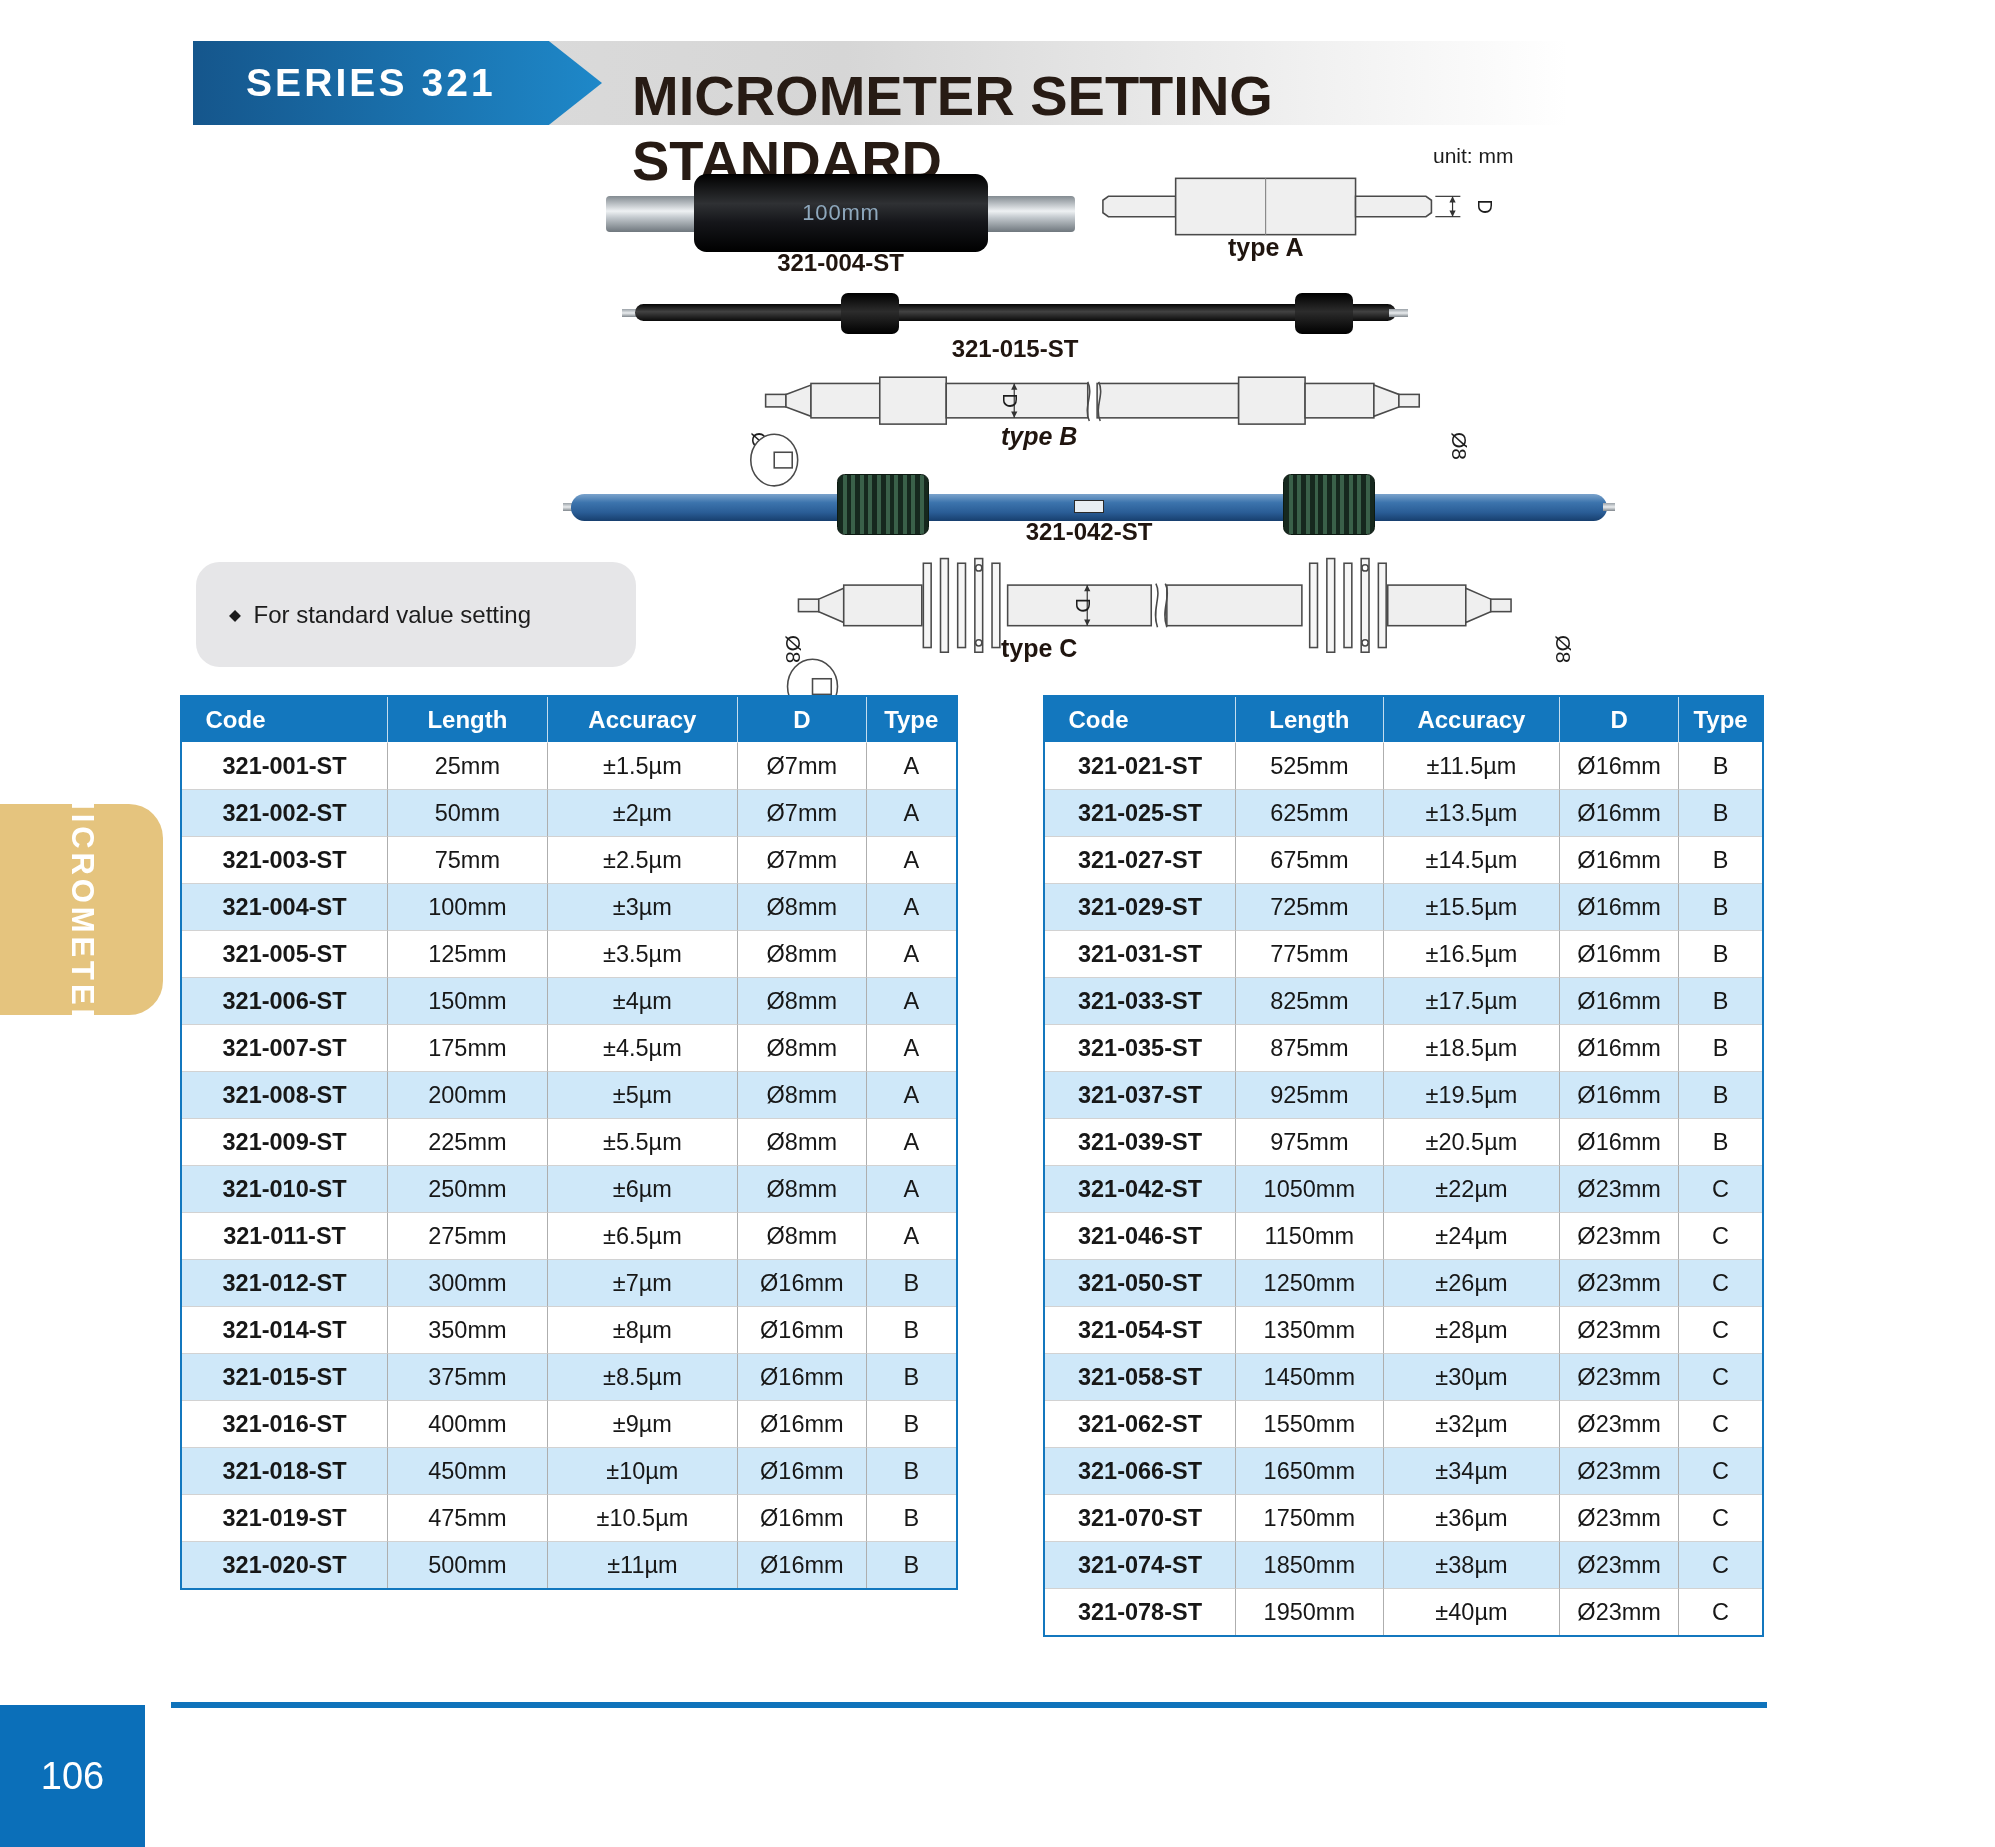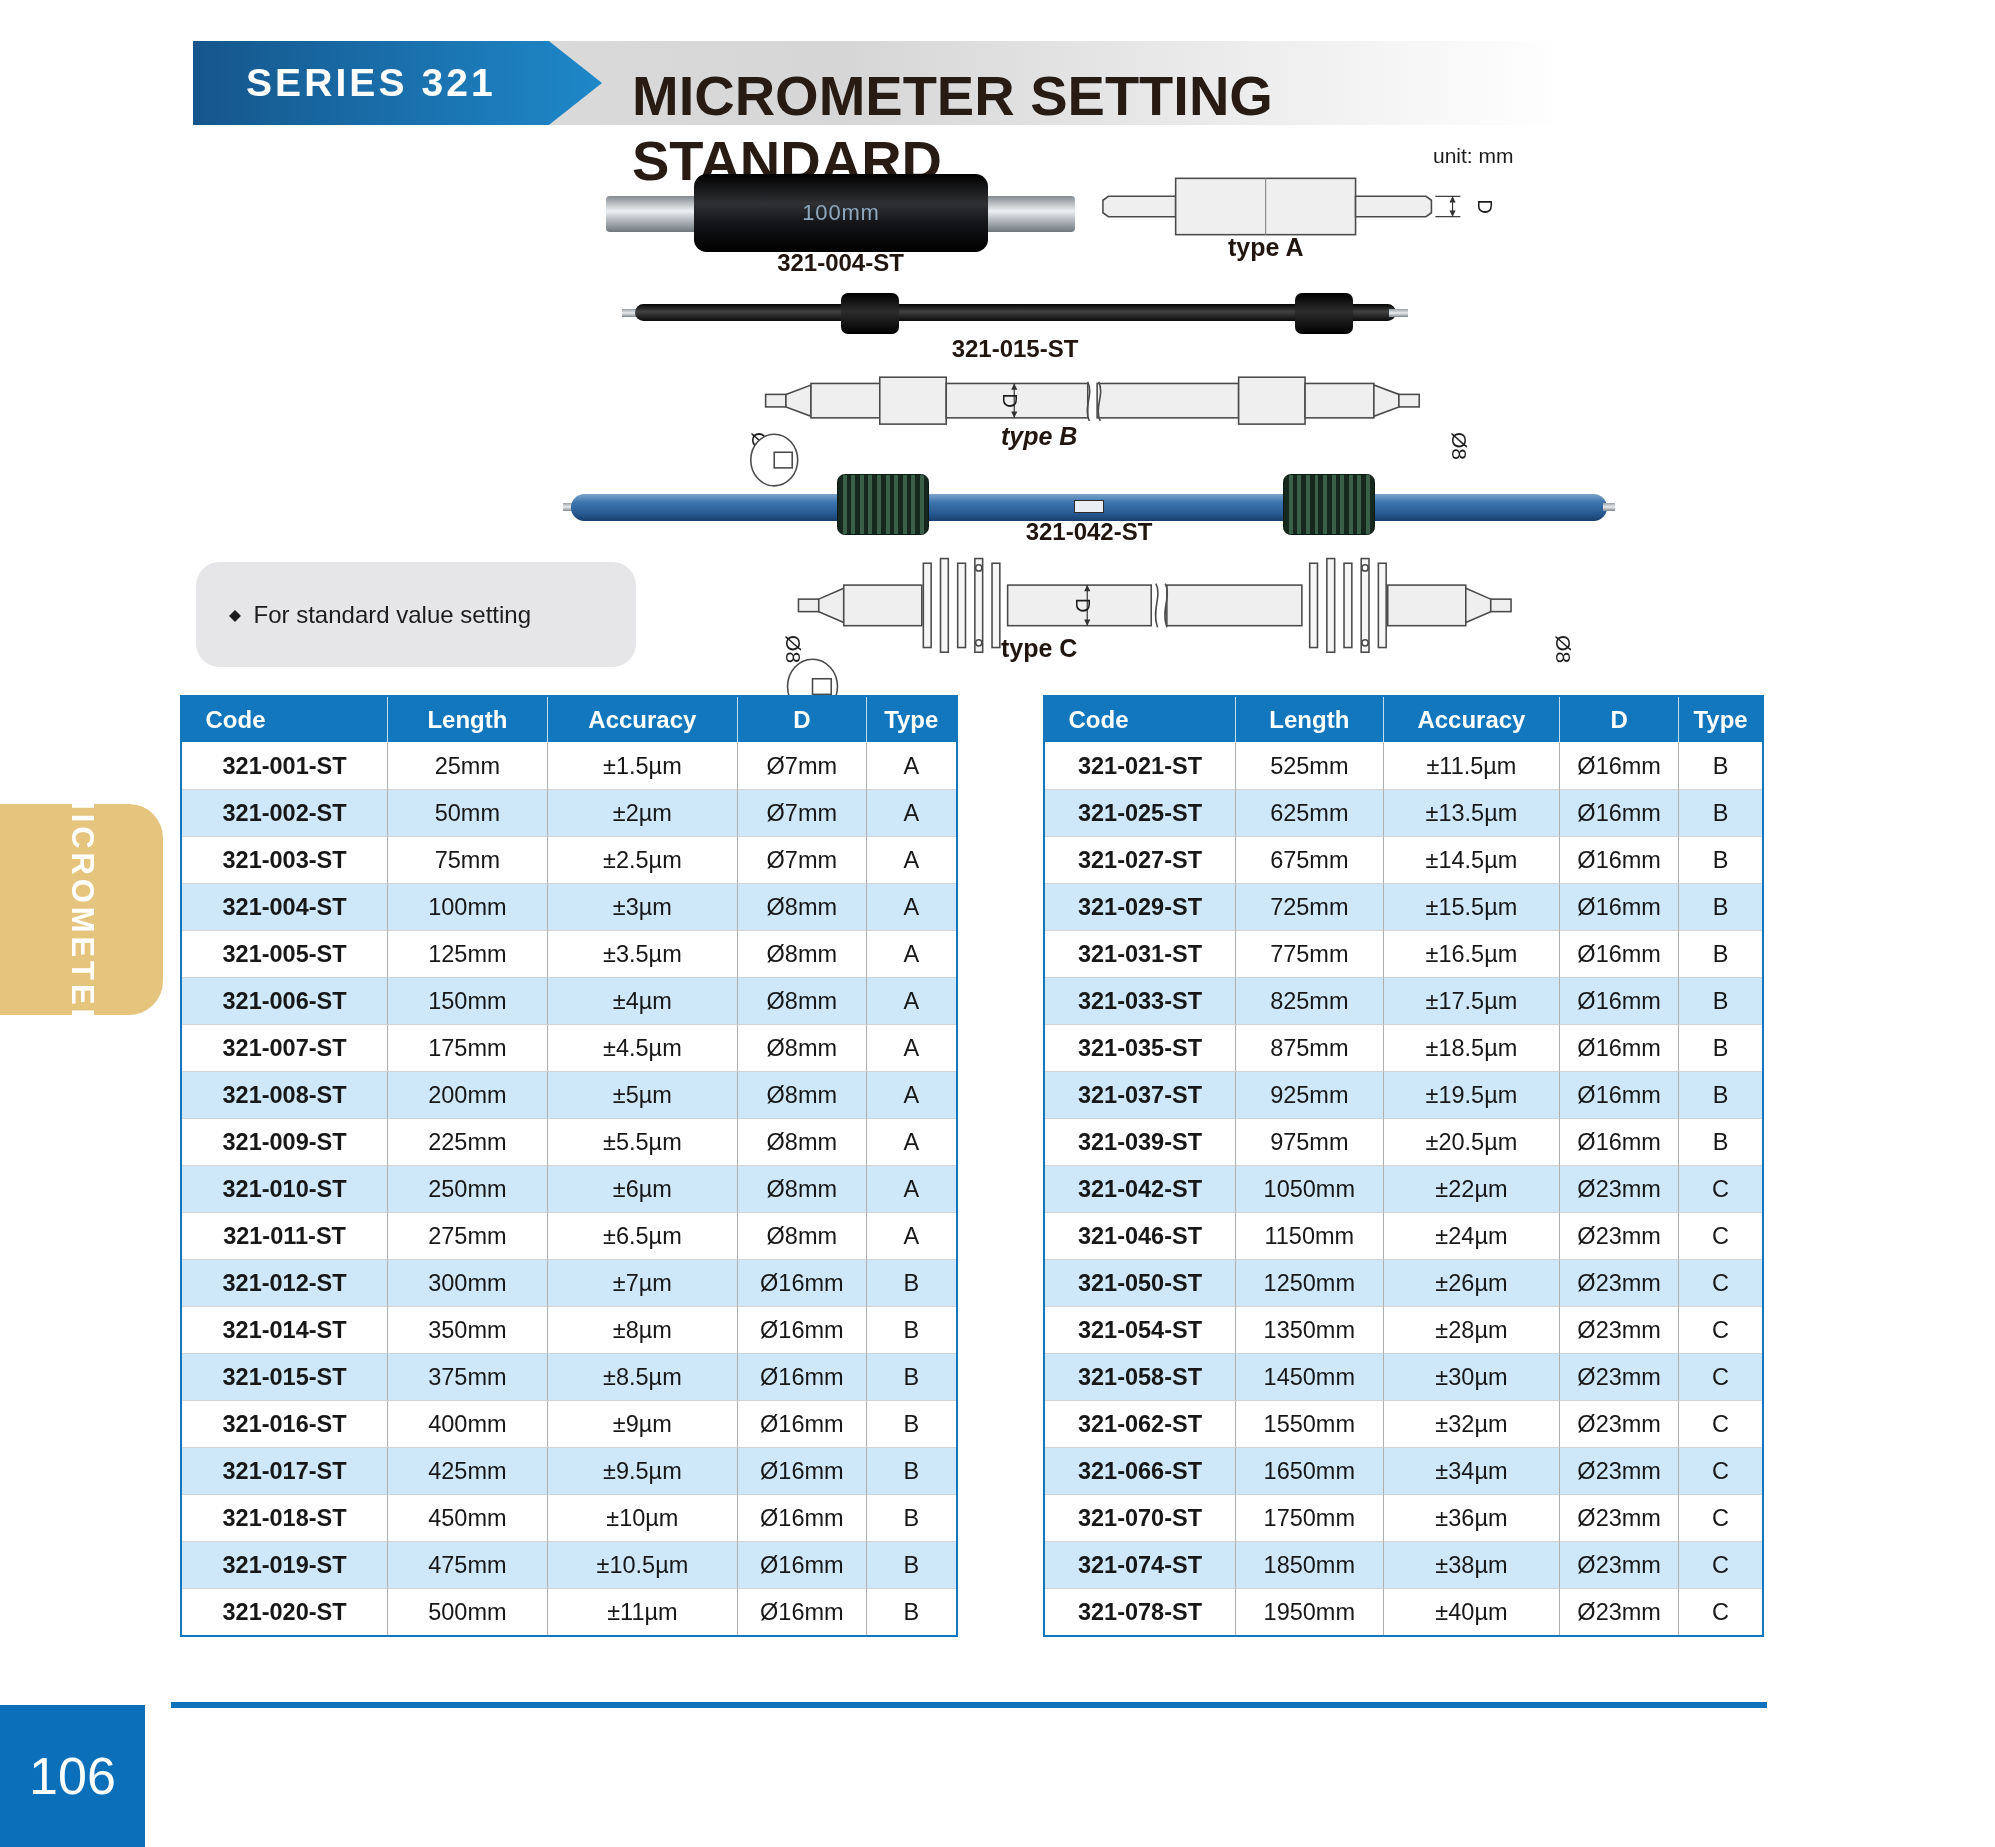--- a/index.html
+++ b/index.html
@@ -83,21 +83,21 @@
   #table-left{left:180px;top:695px;width:778px;}
   #table-right{left:1043px;top:695px;width:721px;}
 
   
   .side-tab{left:0;top:804px;width:163px;height:211px;background:var(--tab-tan);
     border-radius:0 34px 34px 0;display:flex;align-items:center;justify-content:center;}
   .side-tab .vtxt{writing-mode:vertical-rl;font-weight:bold;font-size:31px;color:#fff;letter-spacing:3.9px;}
   .divider{left:171px;top:1702px;width:1596px;height:6.3px;background:var(--divider-blue);}
   .page-box{left:0;top:1705px;width:145px;height:142px;background:var(--page-box-blue);
     display:flex;align-items:center;justify-content:center;}
-  .page-num{color:#fff;font-size:52px;}
+  .page-num{color:#fff;font-size:38px;}
 </style>
 </head>
 <body>
 
 <div class="abs gray-band"></div>
 <div class="abs blue-arrow">
   <div class="series-label">SERIES 321</div>
 </div>
 <div class="abs page-title">MICROMETER SETTING STANDARD</div>
 <div class="abs unit-note">unit: mm</div>
@@ -339,27 +339,20 @@
         <td class="c4">B</td>
       </tr>
       <tr>
         <td class="c0">321-016-ST</td>
         <td class="c1">400mm</td>
         <td class="c2">±9µm</td>
         <td class="c3">Ø16mm</td>
         <td class="c4">B</td>
       </tr>
       <tr>
-        <td class="c0">321-017-ST</td>
-        <td class="c1">425mm</td>
-        <td class="c2">±9.5µm</td>
-        <td class="c3">Ø16mm</td>
-        <td class="c4">B</td>
-      </tr>
-      <tr>
         <td class="c0">321-018-ST</td>
         <td class="c1">450mm</td>
         <td class="c2">±10µm</td>
         <td class="c3">Ø16mm</td>
         <td class="c4">B</td>
       </tr>
       <tr>
         <td class="c0">321-019-ST</td>
         <td class="c1">475mm</td>
         <td class="c2">±10.5µm</td>

